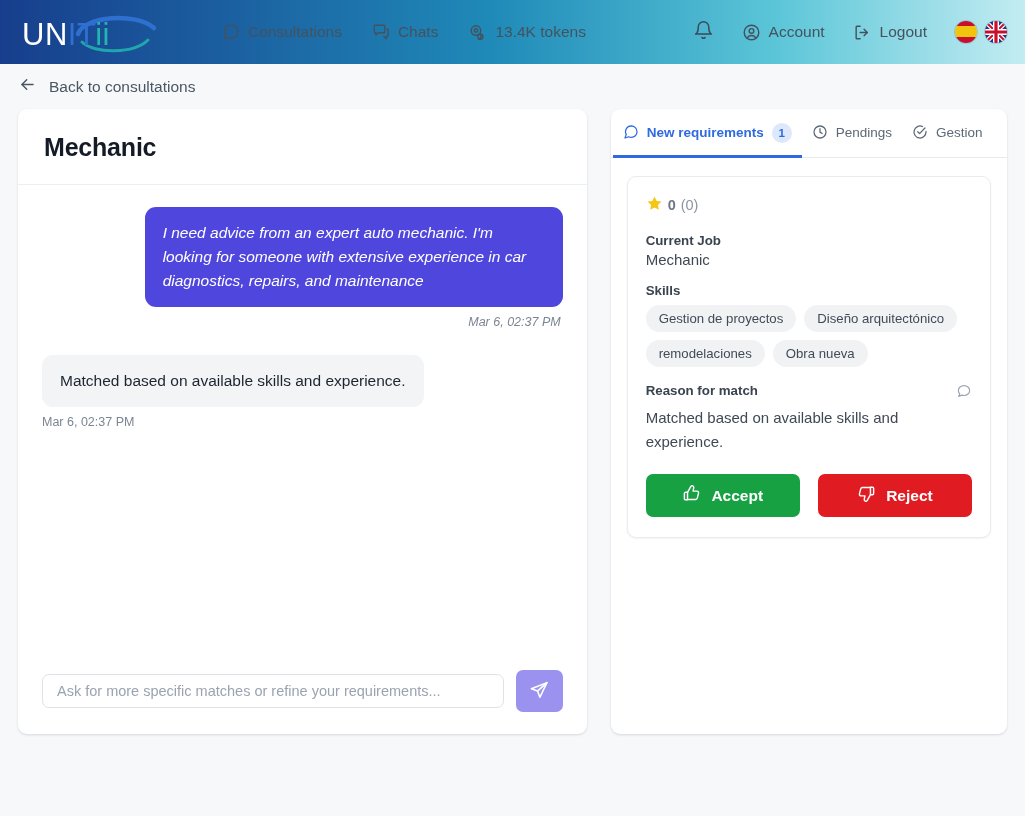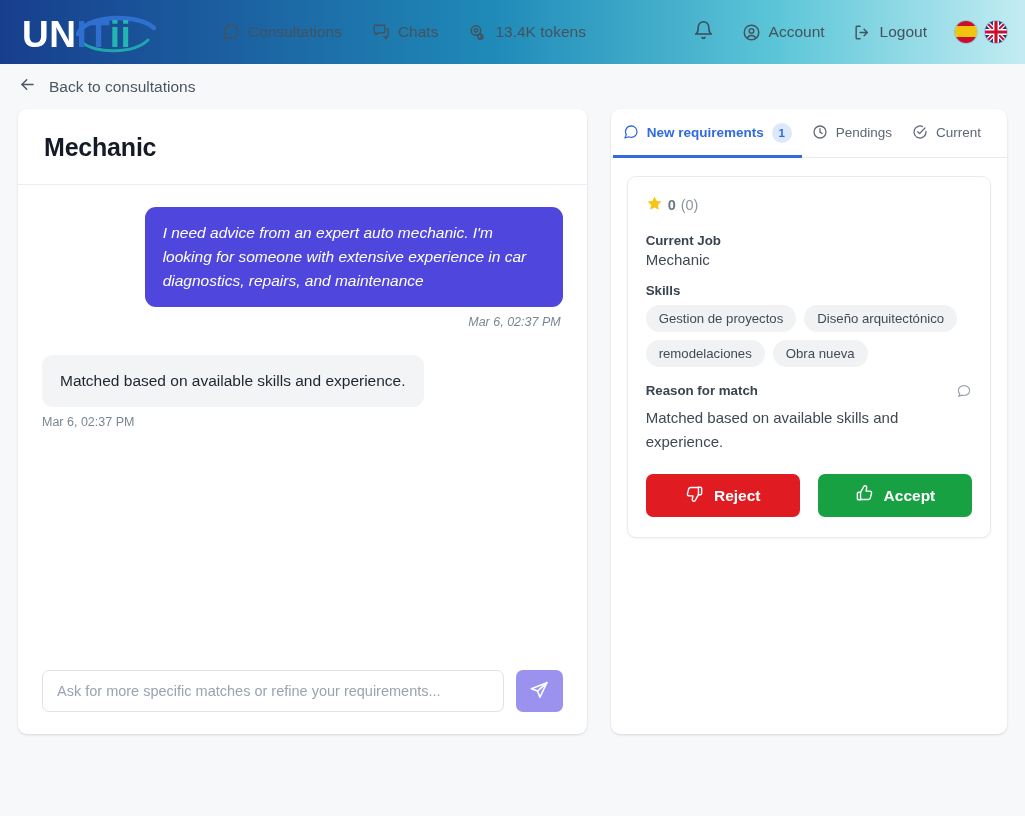--- a/index.html
+++ b/index.html
@@ -22,22 +22,22 @@
     position: relative;
   }
   .logo {
     display: flex;
     align-items: center;
     position: relative;
     width: 140px;
     height: 48px;
   }
   .logo-text {
-    font-size: 37px;
-    font-weight: 700;
+    font-size: 31px;
+    font-weight: 400;
     letter-spacing: .5px;
     line-height: 1;
     position: relative;
     z-index: 2;
     padding-top: 4px;
   }
   .logo-text .w { color: #ffffff; }
   .logo-text .b { color: #2f6fd0; }
   .logo-text .t { color: #23b5b0; }
   .logo-arc {
@@ -164,21 +164,21 @@
   .spacer-msg { height: 26px; }
 
   .chat-input-row {
     display: flex;
     align-items: center;
     gap: 12px;
     padding: 18px 24px 22px;
   }
   .chat-input {
     flex: 1;
-    height: 42px;
+    height: 34px;
     border: 1px solid #dfe2e7;
     border-radius: 7px;
     padding: 0 14px;
     font-size: 14.5px;
     color: #2b3440;
     font-family: "Liberation Sans", sans-serif;
     background: #fff;
     outline: none;
   }
   .chat-input::placeholder { color: #9aa3b0; }
@@ -491,21 +491,21 @@
         <span class="tab-label">Pendings</span>
       </div>
 
       <div class="tab">
         <span>
           <svg width="16" height="16" viewBox="0 0 24 24" fill="none" stroke="#5c6875" stroke-width="1.9" stroke-linecap="round" stroke-linejoin="round">
             <path d="M21 11.2V12a9 9 0 1 1-5.3-8.2"></path>
             <path d="M8.6 11.6l2.8 2.8 8-8.4"></path>
           </svg>
         </span>
-        <span class="tab-label">Current</span>
+        <span class="tab-label">Gestion</span>
       </div>
     </div>
 
     <div class="sugg-scroll">
       <div class="sugg-card">
 
         <div class="sugg-top">
 
           <div class="rating">
             <span>
@@ -533,37 +533,37 @@
           <div class="field-label">Reason for match</div>
           <span>
             <svg width="16" height="16" viewBox="0 0 24 24" fill="none" stroke="#9aa3b0" stroke-width="1.7" stroke-linecap="round" stroke-linejoin="round">
               <path d="M20.5 11.3c0 4.1-3.8 7.4-8.5 7.4a10 10 0 0 1-3.2-.5l-4.8 1.9 1.6-4A6.9 6.9 0 0 1 3.5 11.3C3.5 7.2 7.3 3.9 12 3.9s8.5 3.3 8.5 7.4z"></path>
             </svg>
           </span>
         </div>
         <div class="reason-text">Matched based on available skills and experience.</div>
 
         <div class="actions">
+          <button class="btn btn-accept">
+            <span>
+              <svg width="19" height="19" viewBox="0 0 24 24" fill="none" stroke="#ffffff" stroke-width="1.8" stroke-linecap="round" stroke-linejoin="round">
+                <path d="M7 10.5v9.5H4.5A1.5 1.5 0 0 1 3 18.5v-6.5a1.5 1.5 0 0 1 1.5-1.5z"></path>
+                <path d="M7 10.5l4.2-7.4a2 2 0 0 1 3.6 1.5L14 9h4.9a2 2 0 0 1 2 2.5l-1.6 6.4a2.2 2.2 0 0 1-2.1 1.6H7"></path>
+              </svg>
+            </span>
+            <span>Accept</span>
+          </button>
+
           <button class="btn btn-reject">
             <span>
               <svg width="19" height="19" viewBox="0 0 24 24" fill="none" stroke="#ffffff" stroke-width="1.8" stroke-linecap="round" stroke-linejoin="round">
                 <path d="M17 13.5V4h2.5A1.5 1.5 0 0 1 21 5.5V12a1.5 1.5 0 0 1-1.5 1.5z"></path>
                 <path d="M17 13.5l-4.2 7.4a2 2 0 0 1-3.6-1.5L10 15H5.1a2 2 0 0 1-2-2.5l1.6-6.4A2.2 2.2 0 0 1 6.8 4.5H17"></path>
               </svg>
             </span>
             <span>Reject</span>
           </button>
-
-          <button class="btn btn-accept">
-            <span>
-              <svg width="19" height="19" viewBox="0 0 24 24" fill="none" stroke="#ffffff" stroke-width="1.8" stroke-linecap="round" stroke-linejoin="round">
-                <path d="M7 10.5v9.5H4.5A1.5 1.5 0 0 1 3 18.5v-6.5a1.5 1.5 0 0 1 1.5-1.5z"></path>
-                <path d="M7 10.5l4.2-7.4a2 2 0 0 1 3.6 1.5L14 9h4.9a2 2 0 0 1 2 2.5l-1.6 6.4a2.2 2.2 0 0 1-2.1 1.6H7"></path>
-              </svg>
-            </span>
-            <span>Accept</span>
-          </button>
         </div>
 
       </div>
     </div>
   </div>
 </div>
 
 </body></html>

